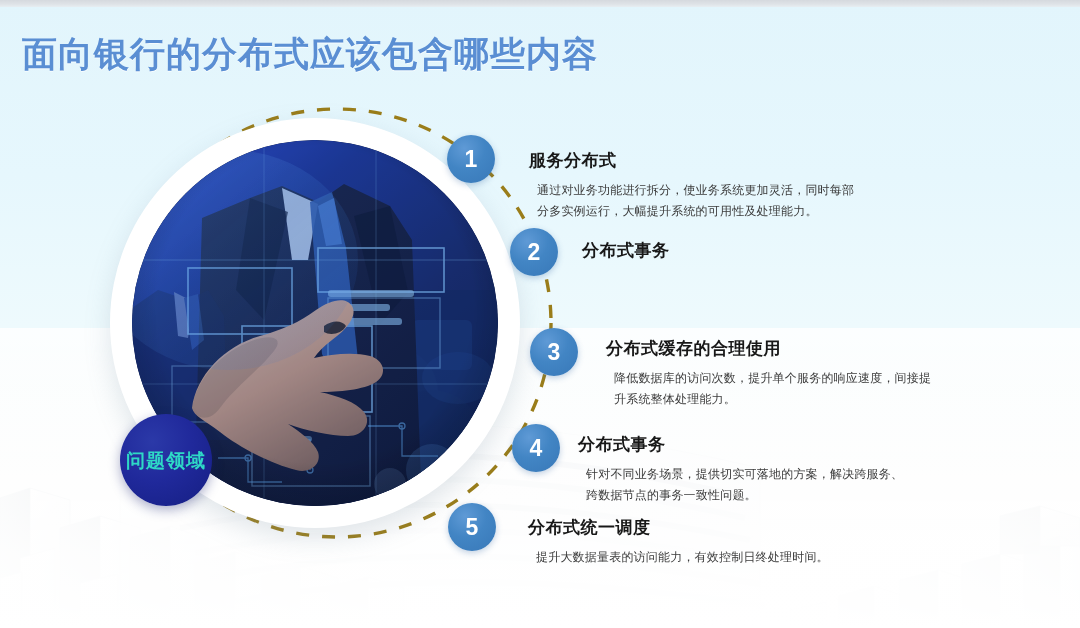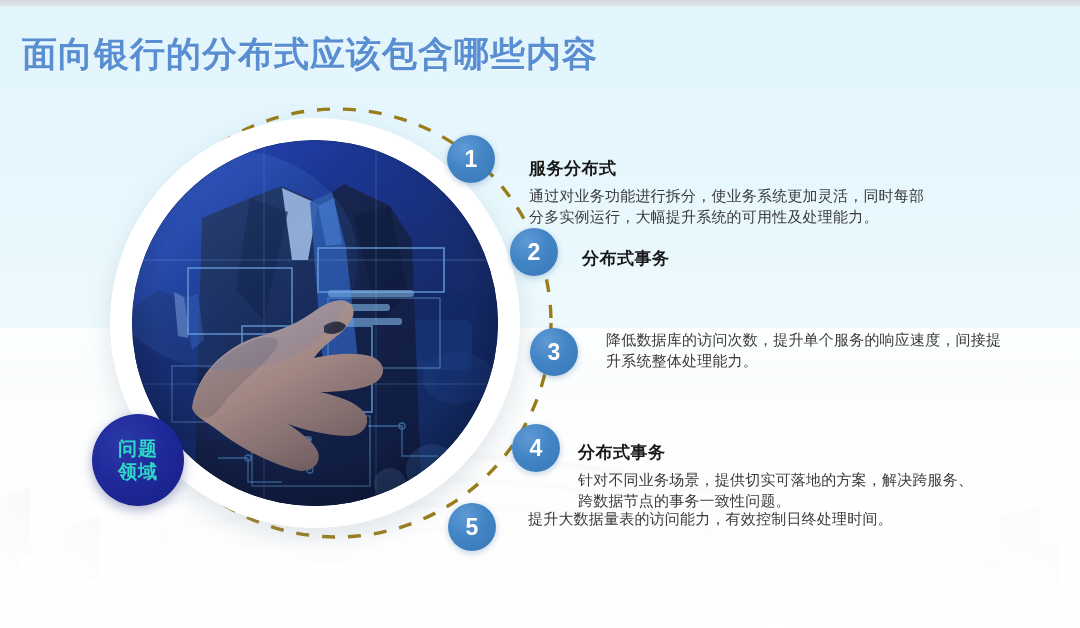--- a/index.html
+++ b/index.html
@@ -47,47 +47,47 @@
     box-shadow:0 10px 26px rgba(120,140,160,.22);
   }
   .photo{
     position:absolute;left:22px;top:22px;width:366px;height:366px;
     border-radius:50%;overflow:hidden;
     background:#0d1c4a;
   }
   .photo svg{display:block;}
   
   .prob-badge{
-    position:absolute;left:92px;top:414px;width:92px;height:92px;z-index:22;
+    position:absolute;left:120px;top:414px;width:92px;height:92px;z-index:22;
     border-radius:50%;
     background:radial-gradient(circle at 35% 30%,#2b39a8 0%,#20299b 45%,#151e82 100%);
-    display:flex;flex-direction:column;align-items:center;justify-content:center;
+    display:flex;flex-direction:row;align-items:center;justify-content:center;
     box-shadow:0 4px 12px rgba(20,30,110,.35);
   }
   .prob-badge span{
     display:block;color:#2ed9c6;font-size:19px;font-weight:bold;
     line-height:23px;letter-spacing:1px;
   }
   
   .item{position:absolute;z-index:25;}
   .num{
     position:absolute;width:48px;height:48px;border-radius:50%;
     background:radial-gradient(circle at 36% 28%,#5f9ad6 0%,#4285c4 45%,#3878b8 100%);
     color:#ffffff;font-size:23px;font-weight:bold;
     display:flex;align-items:center;justify-content:center;
     box-shadow:0 2px 6px rgba(50,100,160,.3);
     z-index:26;
   }
   .txt{position:absolute;}
   .txt h3{
-    margin:16px 0 5px 0;font-size:17px;font-weight:bold;color:#181818;
+    margin:8px 0 5px 0;font-size:17px;font-weight:bold;color:#181818;
     letter-spacing:.5px;
   }
   .txt p{
-    margin:0;font-size:15px;line-height:21px;color:#3b3b3b;
+    margin:8px;font-size:12px;line-height:21px;color:#3b3b3b;
     letter-spacing:.2px;white-space:pre-line;
   }
 </style>
 </head>
 <body>
 
 <div class="slide">
 
   <div class="top-strip"></div>
 
@@ -300,34 +300,36 @@
   <div class="item">
     <div class="num" style="left:510px;top:228px;">2</div>
     <div class="txt" style="left:582px;top:231px;width:420px;">
       <h3>分布式事务</h3>
     </div>
   </div>
 
   <div class="item">
     <div class="num" style="left:530px;top:328px;">3</div>
     <div class="txt" style="left:606px;top:329px;width:400px;">
+      <h3>分布式缓存的合理使用</h3>
       <p>降低数据库的访问次数，提升单个服务的响应速度，间接提
 升系统整体处理能力。</p>
     </div>
   </div>
 
   <div class="item">
     <div class="num" style="left:512px;top:424px;">4</div>
     <div class="txt" style="left:578px;top:425px;width:420px;">
       <h3>分布式事务</h3>
       <p>针对不同业务场景，提供切实可落地的方案，解决跨服务、
 跨数据节点的事务一致性问题。</p>
     </div>
   </div>
 
   <div class="item">
     <div class="num" style="left:448px;top:503px;">5</div>
     <div class="txt" style="left:528px;top:508px;width:430px;">
+      <h3>分布式统一调度</h3>
       <p>提升大数据量表的访问能力，有效控制日终处理时间。</p>
     </div>
   </div>
 
 </div>
 
 </body></html>

